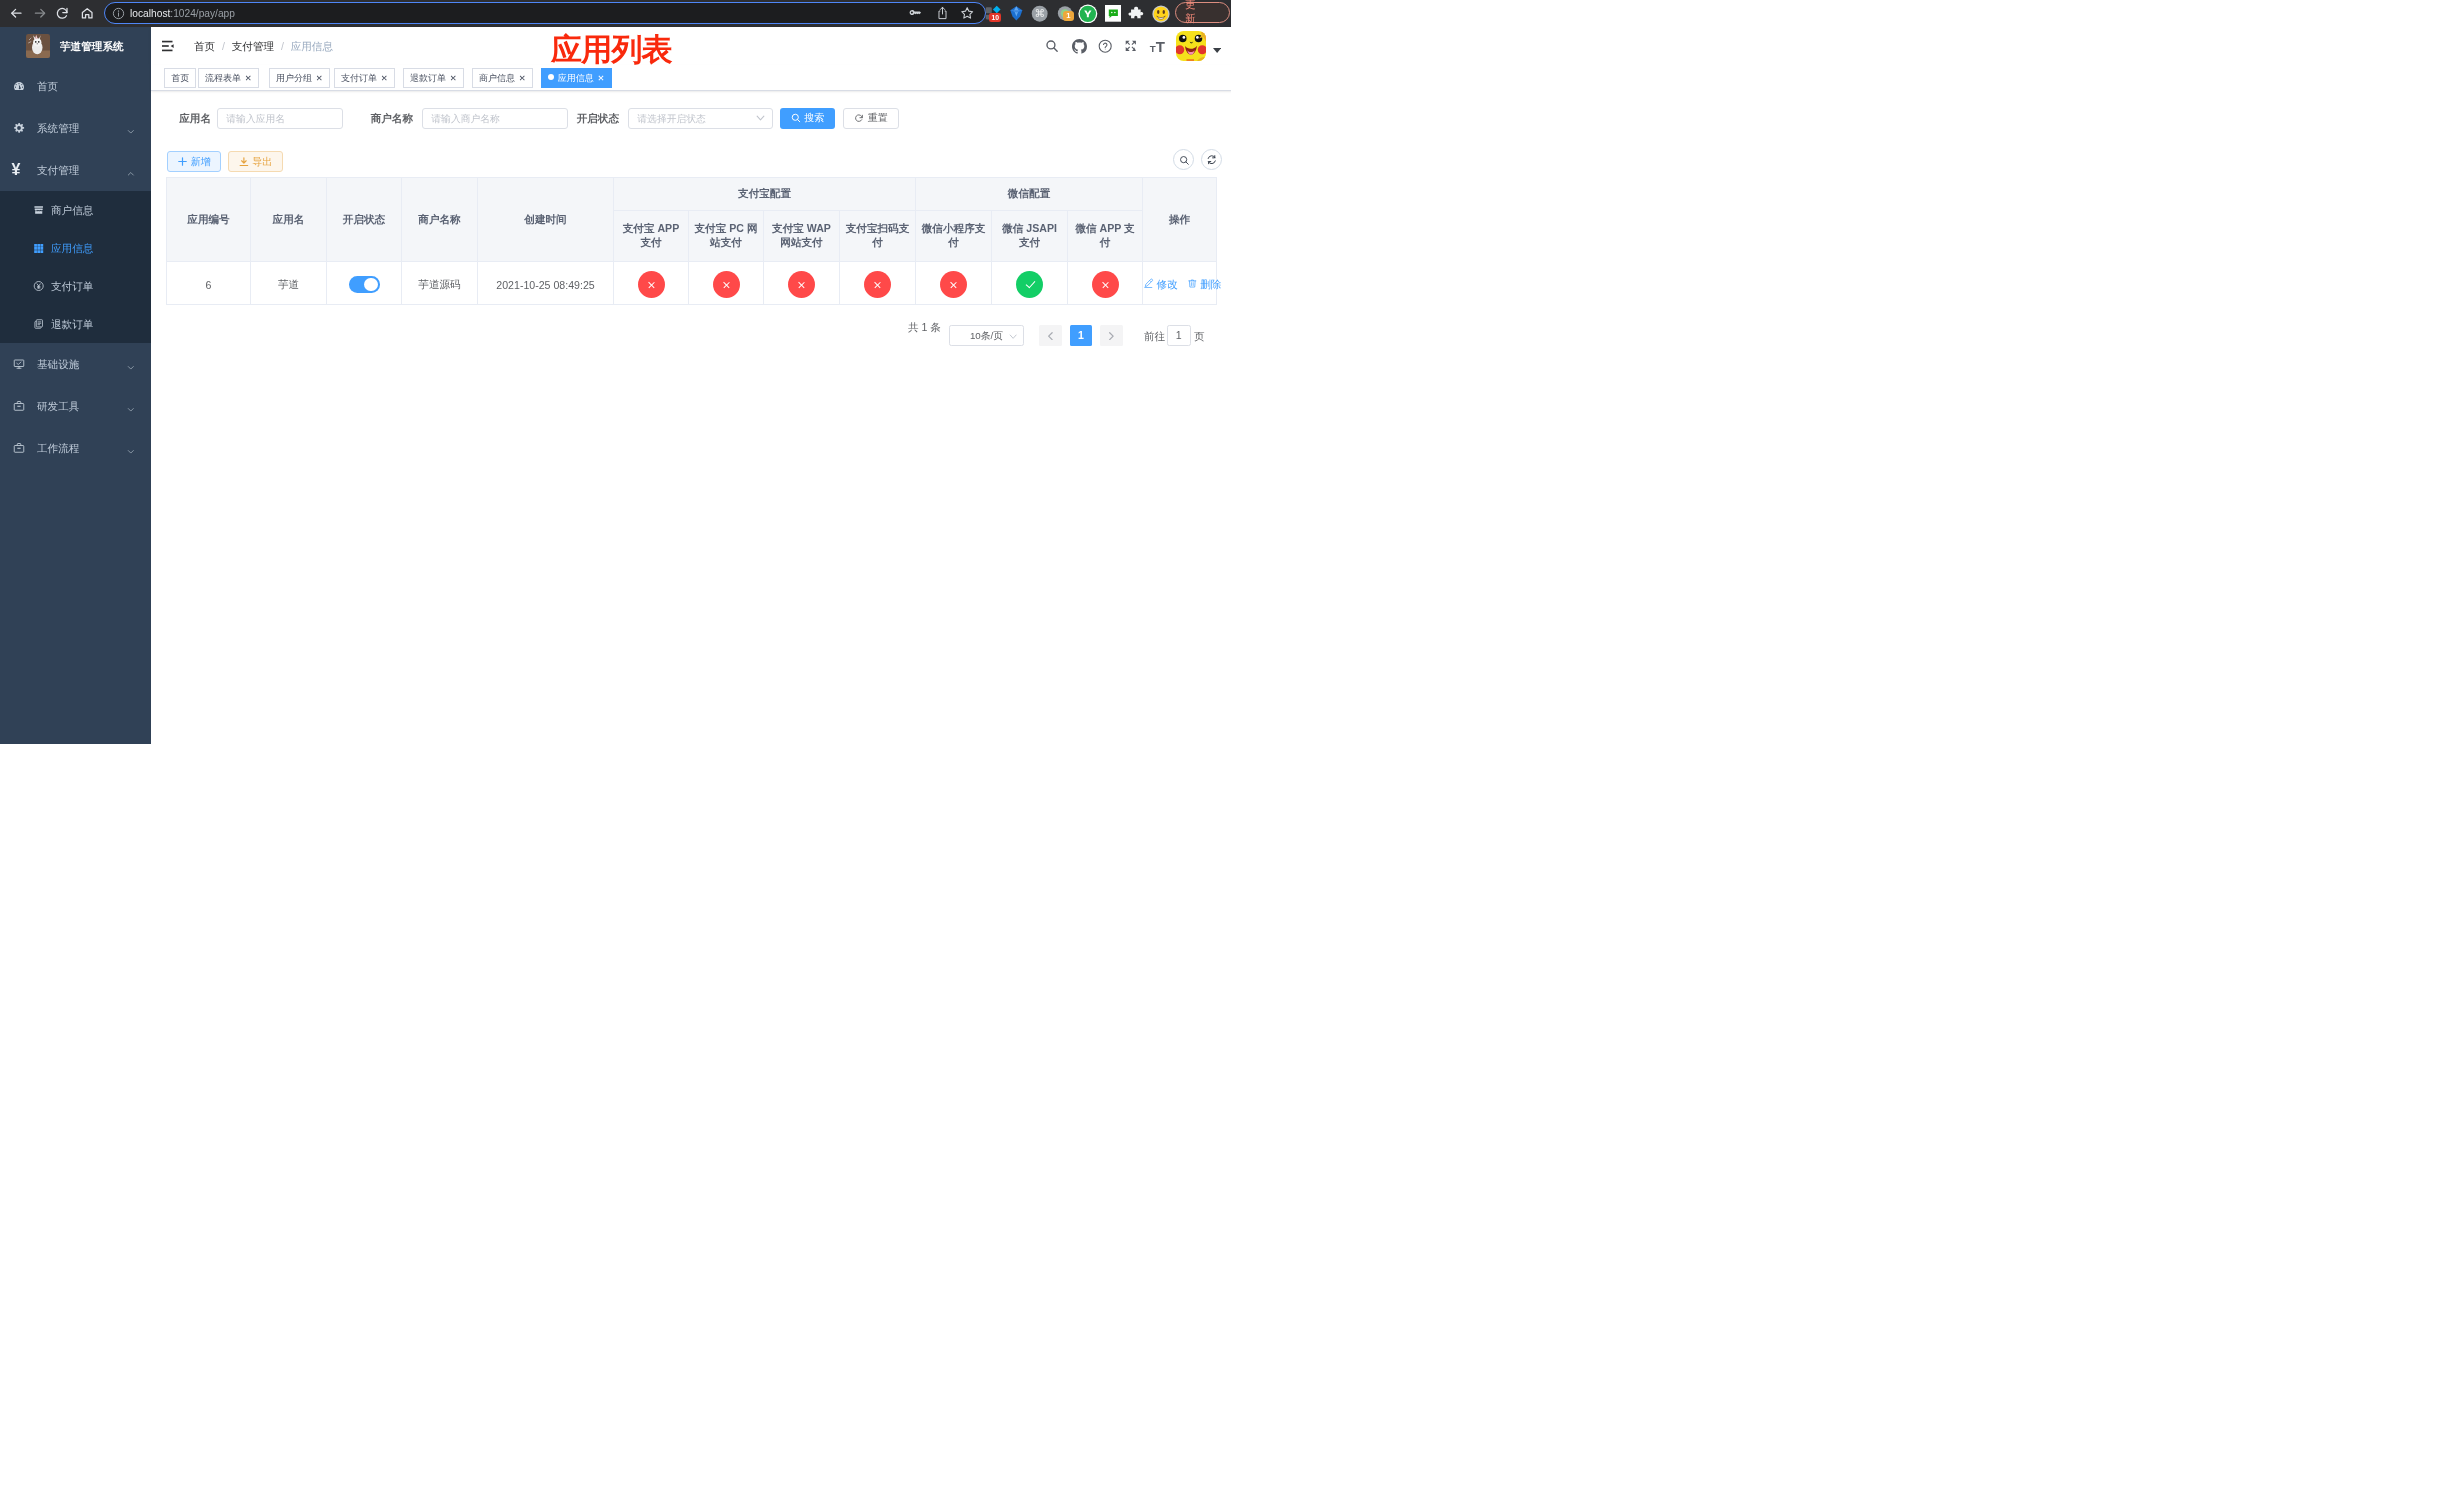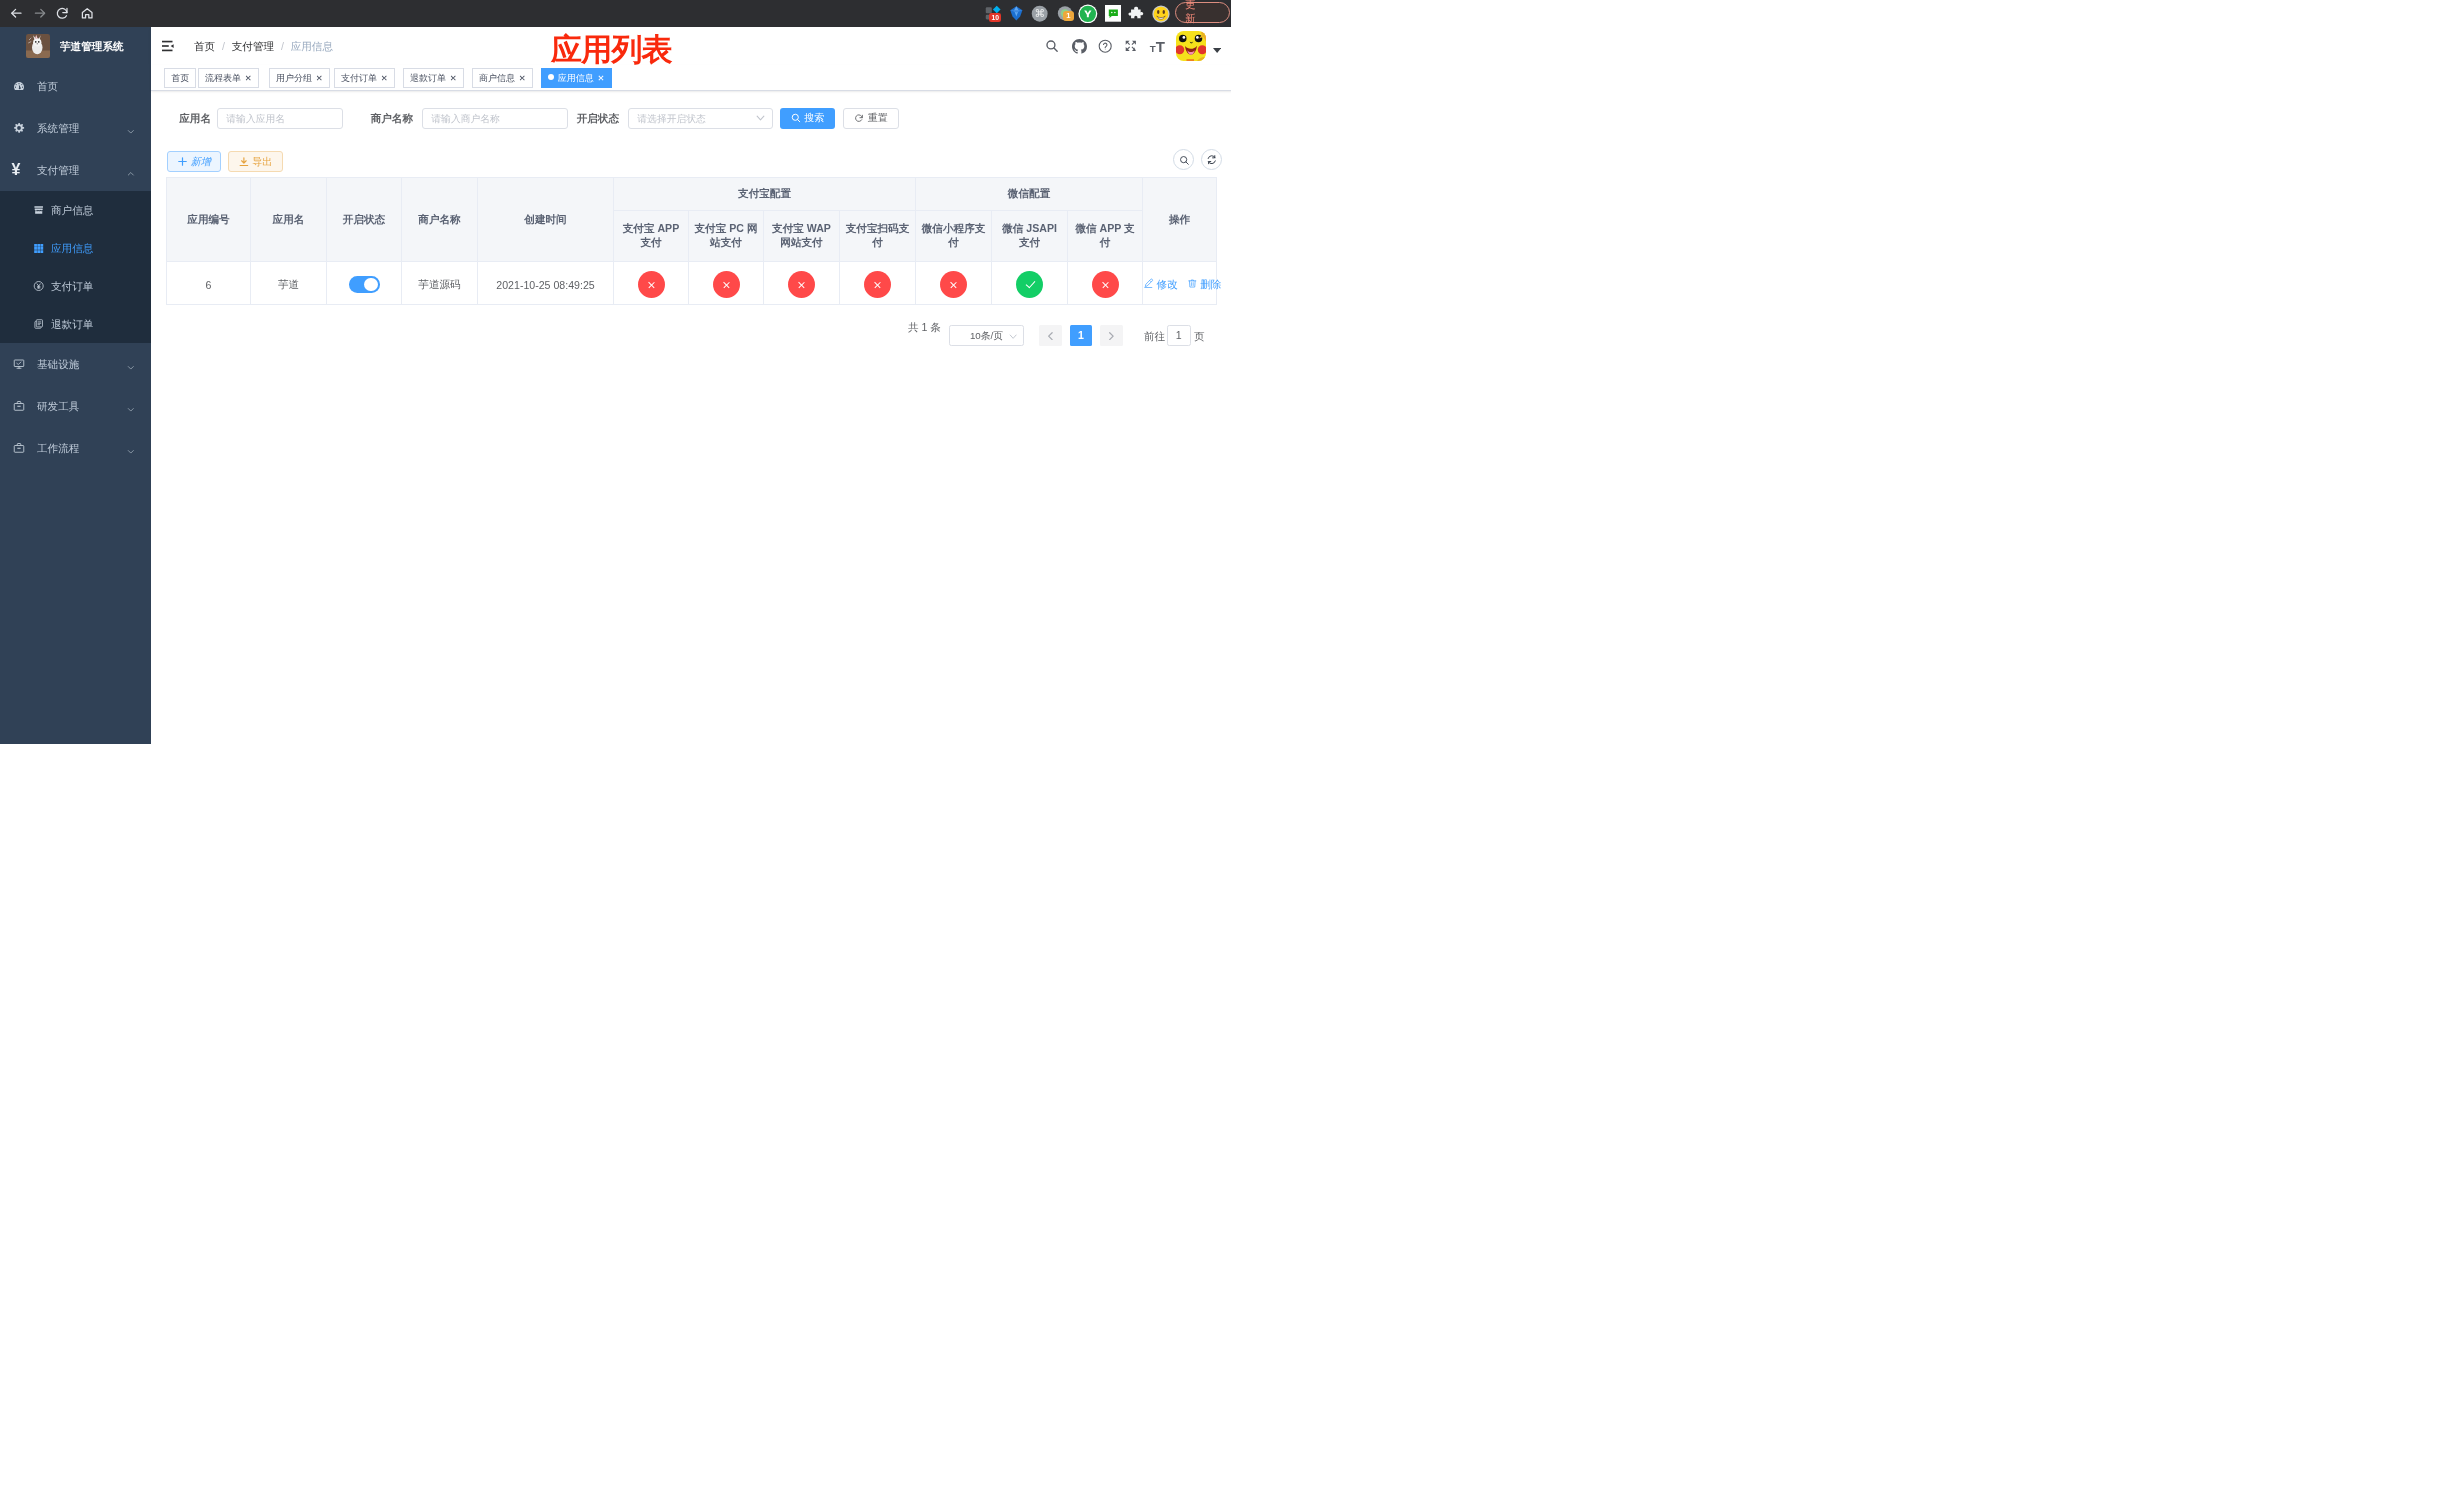--- a/index.html
+++ b/index.html
@@ -89,20 +89,39 @@
         <path d="M20 11a8.1 8.1 0 1 0-.9 5.2"></path>
         <path d="M20 4v7h-7" stroke-linejoin="round" fill="none"></path>
       </svg>
   </div>
   <div class="b-ic" style="left:80px;width:15px;">
     <svg width="14.4" height="14.4" viewBox="0 0 24 24" fill="none" stroke="#dee1e6" stroke-width="2.1" stroke-linejoin="round">
         <path d="M4 11 12 4.5 20 11V20h-5.3v-5.5h-5.4V20H4z"></path>
       </svg>
   </div>
 
+  <div class="urlpill">
+    <svg style="margin-left:6.8px" width="13" height="13" viewBox="0 0 24 24" fill="none" stroke="#9aa0a6" stroke-width="1.8">
+        <circle cx="12" cy="12" r="9.5"></circle>
+        <path d="M12 11v6" stroke-linecap="round"></path>
+        <circle cx="12" cy="7.5" r="0.6" fill="#9aa0a6"></circle>
+      </svg>
+    <div class="urltxt">localhost<span class="dim">:1024/pay/app</span></div>
+    <div style="flex:1"></div>
+    <svg style="margin-right:13px" width="14.4" height="14.4" viewBox="0 0 24 24" fill="#cdd1d5">
+        <path d="M10.8 12.6a4.3 4.3 0 1 1 .1-3.4l8.9.1 2 1.8-3.1 2.8-1.6-1.4-1.3 1.2-1.5-1.2-1.3 1.2zM6.5 12.4a1.7 1.7 0 1 0 0-3.4 1.7 1.7 0 0 0 0 3.4z"></path>
+      </svg>
+    <svg style="margin-right:11.4px" width="13" height="14.4" viewBox="0 0 24 26" fill="none" stroke="#cdd1d5" stroke-width="1.8" stroke-linejoin="round">
+        <path d="M8 9H5.5v14h13V9H16" fill="none"></path>
+        <path d="M12 2.5v12M12 2l-4 4.2M12 2l4 4.2" stroke-linecap="round"></path>
+      </svg>
+    <svg style="margin-right:10.6px" width="14.4" height="14.4" viewBox="0 0 24 24" fill="none" stroke="#cdd1d5" stroke-width="1.8" stroke-linejoin="round">
+        <path d="M12 2.8l2.8 5.8 6.3.9-4.6 4.4 1.1 6.3-5.6-3-5.6 3 1.1-6.3L2.9 9.5l6.3-.9z"></path>
+      </svg>
+  </div>
 
   <div class="b-ic" style="left:984px;width:18px;">
     <svg width="16.7" height="16.7" viewBox="0 0 22 22">
       <rect x="1" y="3" width="8" height="8" rx="1.5" fill="#5f6368"></rect>
       <rect x="1" y="13" width="6" height="6" rx="1.5" fill="#5f6368"></rect>
       <path d="M15.5 1 20.5 6 15.5 11 10.5 6z" fill="#00b0f0"></path>
     </svg>
     <div style="position:absolute;left:5.3px;top:13px;background:#e33629;color:#fff;font-size:6.8px;font-weight:bold;border-radius:2.3px;padding:0.8px 2.3px;">10</div>
   </div>
   <div class="b-ic" style="left:1007px;width:18px;">
@@ -346,21 +365,21 @@
             <path d="M16.2 16.2 21.5 21.5" stroke-linecap="round"></path>
           </svg>搜索
       </div>
       <div class="btn" style="left:692px;top:16.7px;width:56px;background:#fff;border:0.8px solid #dcdfe6;color:#606266;">
         <svg style="margin-right:3.8px" width="9.8" height="9.8" viewBox="0 0 24 24" fill="none" stroke="#606266" stroke-width="2.2" stroke-linecap="round">
             <path d="M20 11.5a8.1 8.1 0 1 0-.9 5"></path>
             <path d="M20.5 5.5v6h-6" stroke-linejoin="round"></path>
           </svg>重置
       </div>
 
-      <div class="btn" style="left:16.3px;top:60px;width:54px;background:#ecf5ff;border:0.8px solid #a3d0ff;color:#409eff;font-style:italic;">
+      <div class="btn" style="left:16.3px;top:60px;width:54px;background:#ecf5ff;border:0.8px solid #a3d0ff;color:#409eff;">
         <svg style="margin-right:3.8px" width="9" height="9" viewBox="0 0 12 12" stroke="#409eff" stroke-width="1.6" stroke-linecap="round">
             <path d="M6 1v10M1 6h10"></path>
           </svg>新增
       </div>
       <div class="btn" style="left:77px;top:60px;width:55px;background:#fdf6ec;border:0.8px solid #f5dab1;color:#e6a23c;">
         <svg style="margin-right:3.8px" width="9.8" height="9.8" viewBox="0 0 13 13" stroke="#e6a23c" stroke-width="1.5" stroke-linecap="round" stroke-linejoin="round" fill="none">
             <path d="M6.5 1v6.5M3.5 5 6.5 8 9.5 5M1.5 11.5h10"></path>
           </svg>导出
       </div>
       <div style="position:absolute;left:1022px;top:58px;width:21px;height:21px;border:0.8px solid #d3dce6;border-radius:50%;">

